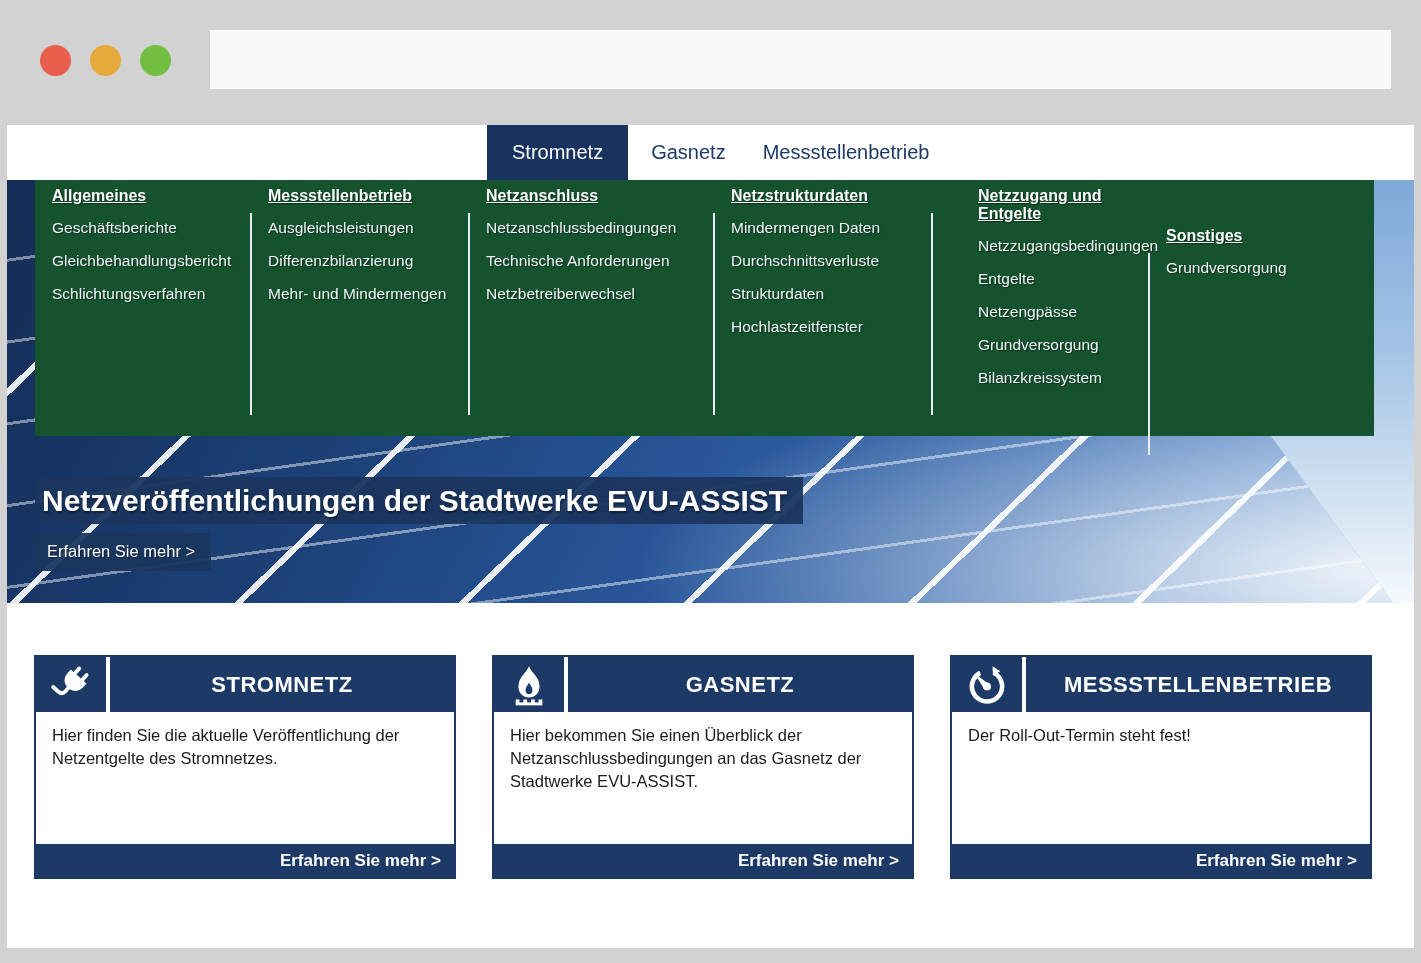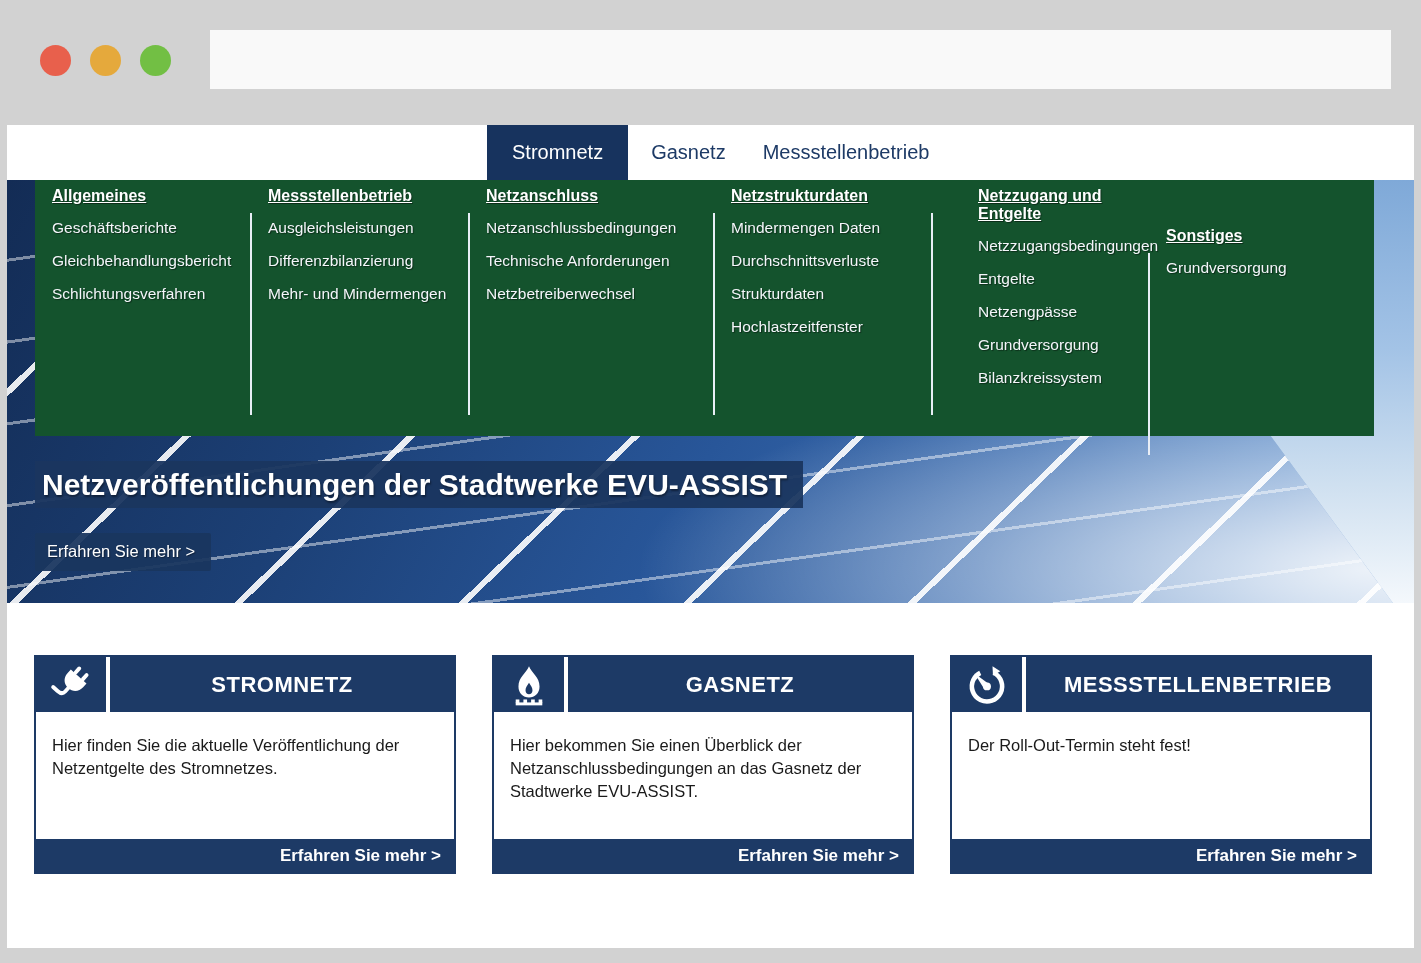--- a/index.html
+++ b/index.html
@@ -40,38 +40,38 @@
   
   .mega-menu { position:absolute; left:28px; top:0; width:1339px; height:256px;
                background:#14532d; display:flex; }
   .menu-col { position:relative; height:100%; padding:7px 12px 0 17px; }
   .menu-sep { position:absolute; left:-1px; top:33px; bottom:21px; width:2px; background:#e9eef6; }
   .menu-heading { color:#fff; font-size:16px; font-weight:bold; text-decoration:underline;
                   margin-bottom:13px; cursor:pointer; text-shadow:1px 1px 1px rgba(0,0,0,0.45); }
   .menu-item { color:#f4f6fa; font-size:15.5px; line-height:19px; margin-bottom:14px;
                cursor:pointer; text-shadow:1px 1px 1px rgba(0,0,0,0.45); }
   
-  .hero-title { position:absolute; left:28px; top:281px; display:inline-block;
+  .hero-title { position:absolute; left:28px; top:297px; display:inline-block;
                 background:rgba(26,54,95,0.95); color:#fff; font-size:30px; font-weight:bold;
                 line-height:33px; padding:7px 16px 7px 7px; white-space:nowrap;
                 text-shadow:1px 2px 2px rgba(0,0,0,0.4); }
   .hero-cta { position:absolute; left:28px; top:353px; display:inline-block;
               background:rgba(26,54,95,0.94); color:#fff; font-size:16.5px;
               padding:9px 16px 10px 12px; border-radius:2px; cursor:pointer;
               text-shadow:1px 1px 1px rgba(0,0,0,0.4); }
   
   .cards { display:flex; gap:36px; padding:52px 0 0 27px; background:#fff; }
   .card { width:422px; border:2px solid #1d3a66; background:#fff; }
   .card-header { height:55px; background:#1d3a66; display:flex; }
   .card-icon { width:74px; flex:0 0 74px; display:flex; align-items:center; justify-content:center;
                border-right:4px solid #fff; }
   .card-icon svg { width:44px; height:44px; }
   .card-title { flex:1; display:flex; align-items:center; justify-content:center;
                 color:#fff; font-size:22px; font-weight:bold; letter-spacing:0.5px; }
-  .card-body { height:117px; padding:12px 16px; font-size:16.5px; line-height:1.38; color:#1a1a1a;margin-top:10px; }
+  .card-body { height:132px; padding:12px 16px; font-size:16.5px; line-height:1.38; color:#1a1a1a; }
   .card-footer { height:33px; background:#1d3a66; display:flex; align-items:center;
                  justify-content:flex-end; padding-right:13px; }
   .card-footer span { color:#fff; font-size:17px; font-weight:bold; cursor:pointer; }
 </style>
 </head>
 <body>
 
 <div class="chrome">
   <div class="dots">
     <span class="dot red"></span>

